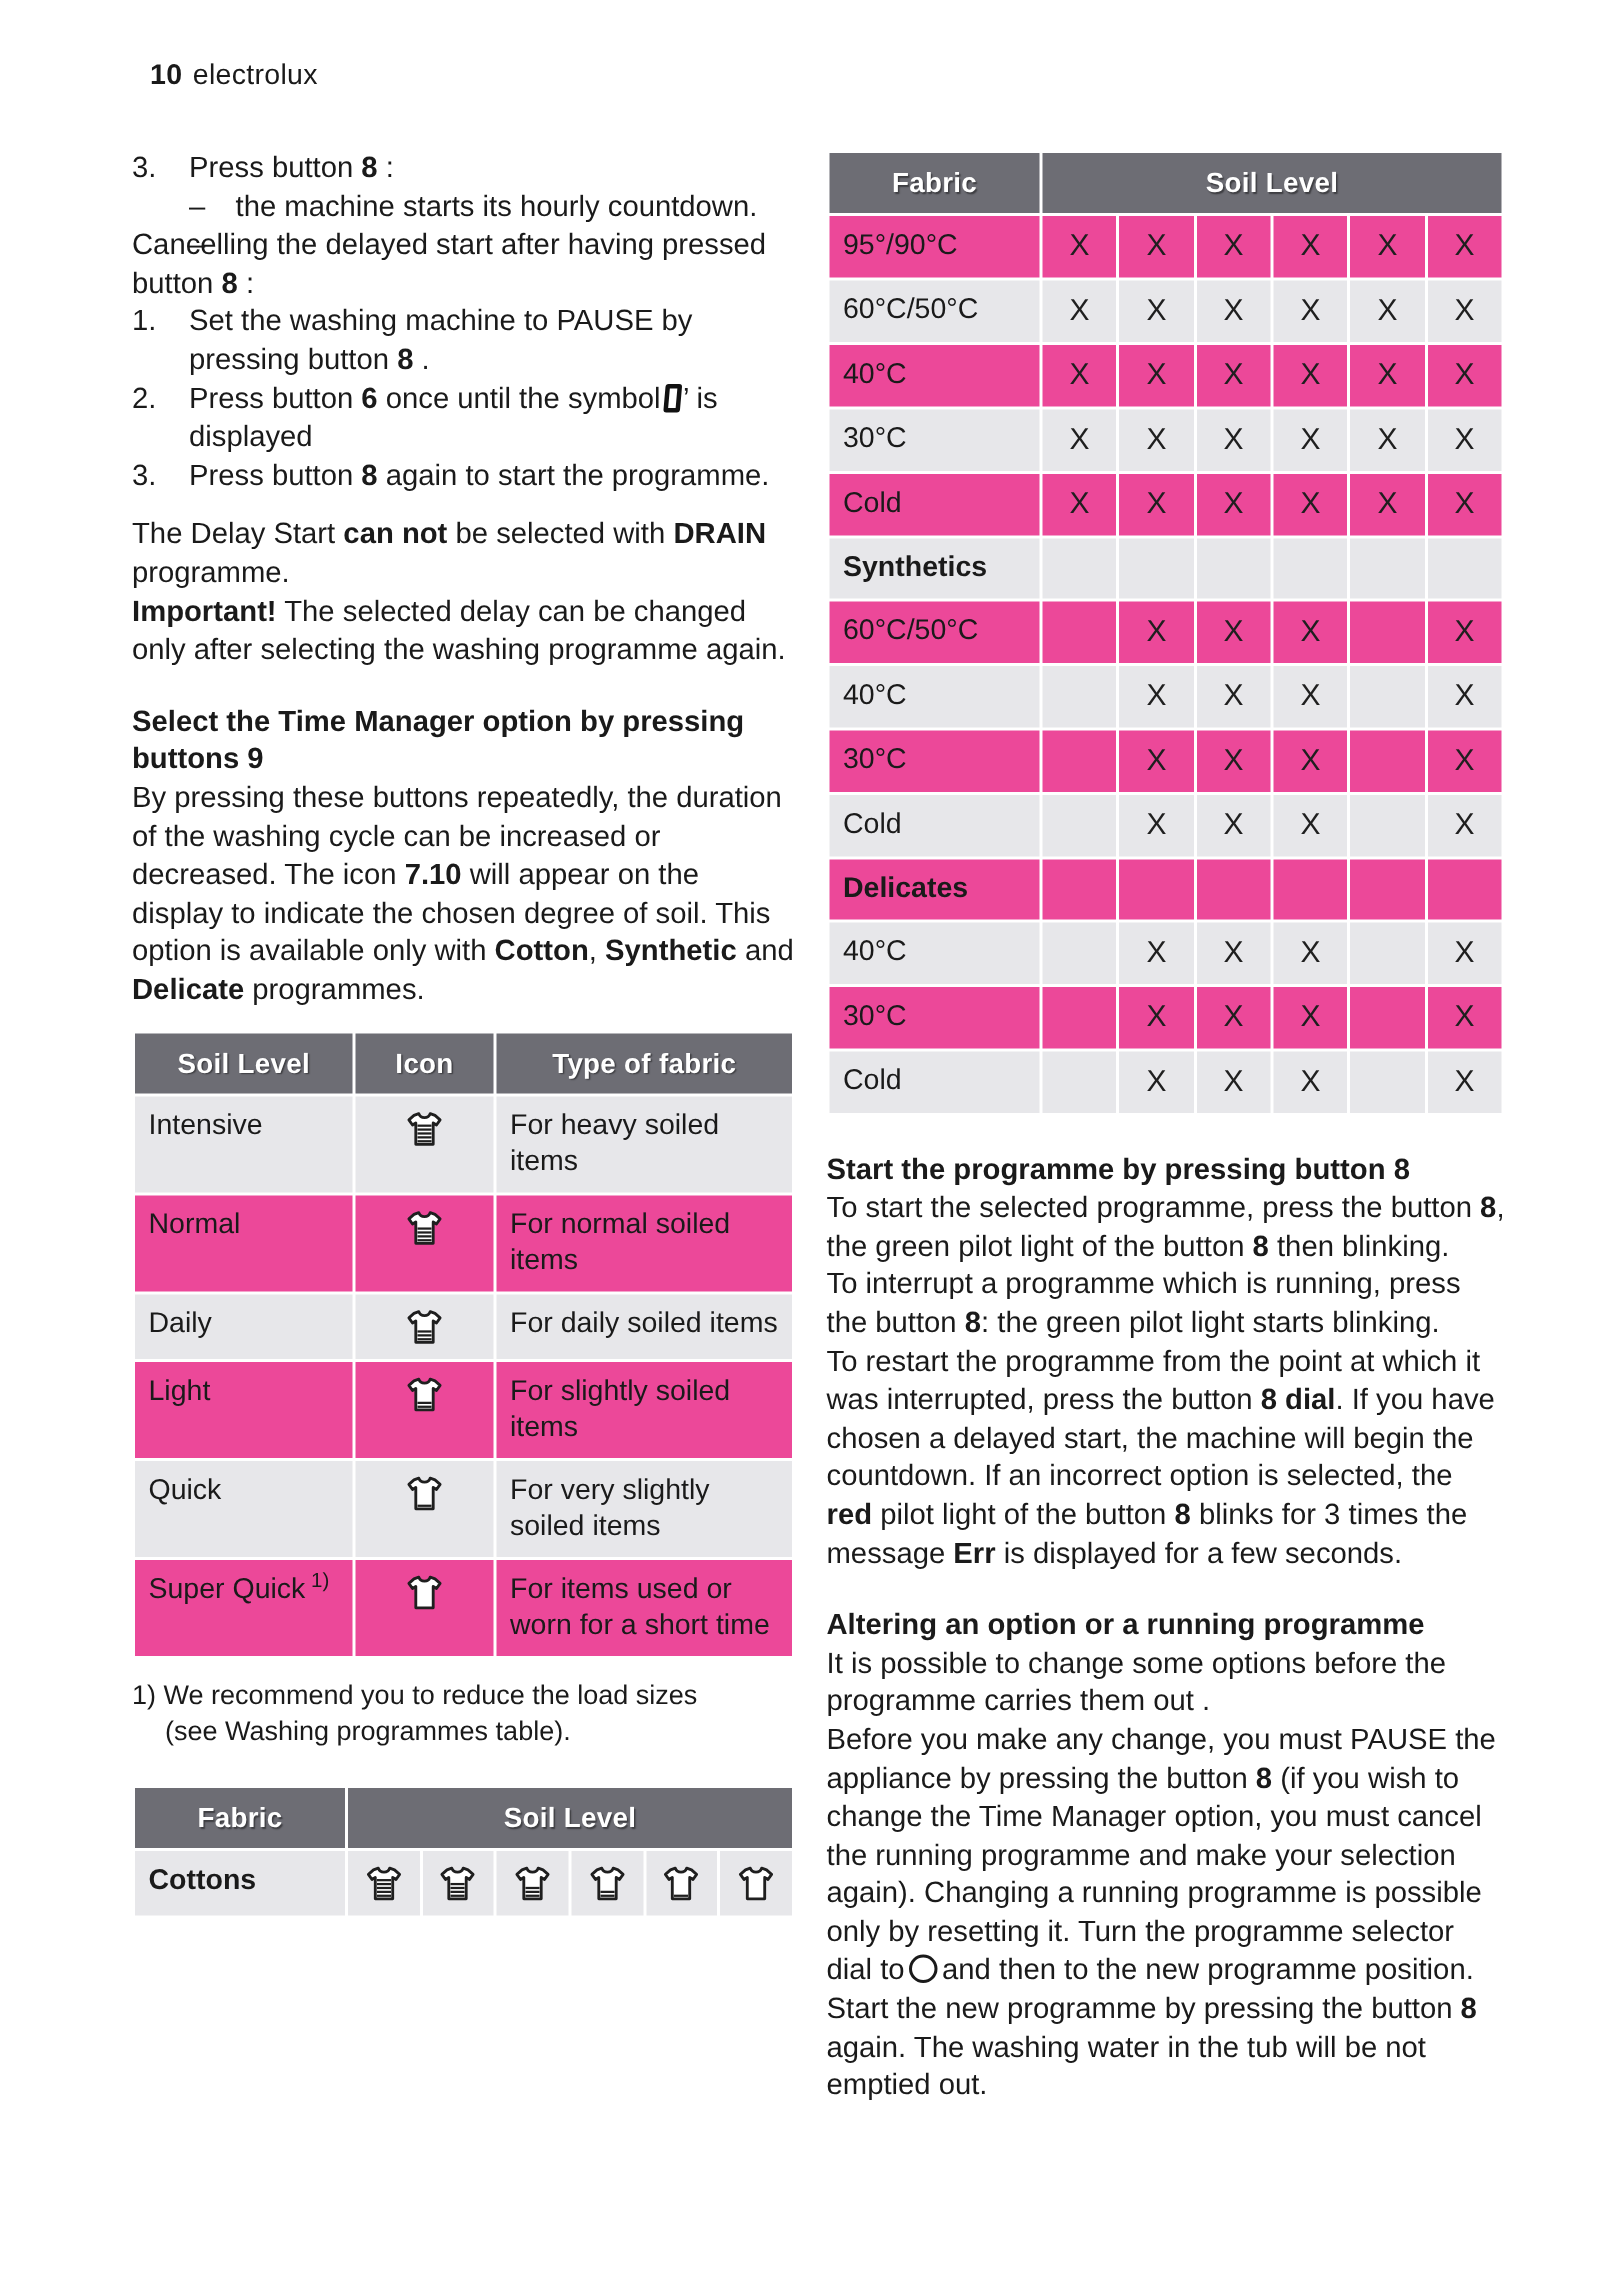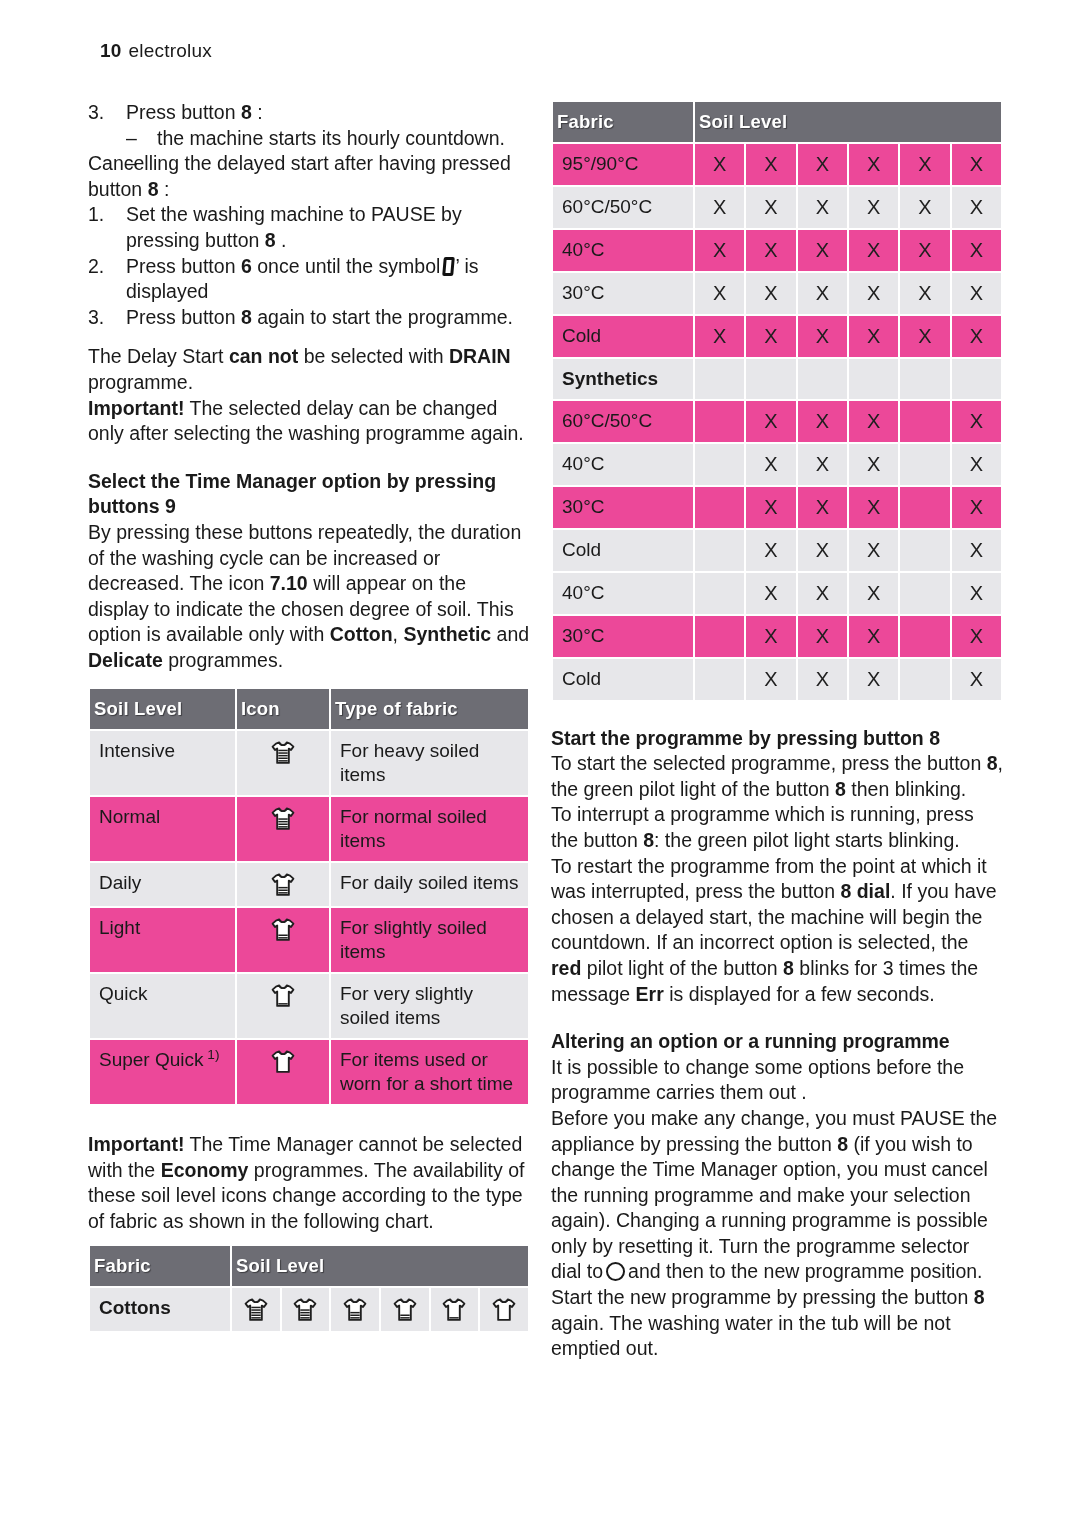--- a/index.html
+++ b/index.html
@@ -121,21 +121,21 @@
     border-collapse: separate;
     border-spacing: 2px;
     width: 100%;
     table-layout: fixed;
   }
   th {
     background: #6d6d74;
     color: #ffffff;
     font-size: 18.5px;
     font-weight: bold;
-    text-align: left;
+    text-align: center;
     padding: 7px 4px;
     letter-spacing: 0.2px;
     text-shadow: 1px 1px 1px rgba(0,0,0,.45);
   }
   td {
     font-size: 19px;
     padding: 8px 9px;
     vertical-align: top;
     line-height: 24px;
   }
@@ -317,29 +317,28 @@
                     <path d="M9.2 3.4 L6.0 4.6 L2.6 7.6 L5.0 11.0 L7.2 9.6 L7.2 23.9 L18.8 23.9 L18.8 9.6 L21.0 11.0 L23.4 7.6 L20.0 4.6 L16.8 3.4 C16.2 5.3 14.8 6.1 13.0 6.1 C11.2 6.1 9.8 5.3 9.2 3.4 Z" fill="#ffffff" stroke="#1f1f1f" stroke-width="1.9" stroke-linejoin="round"></path>
                   </svg></span></td>
               <td>For items used or worn for a short time</td>
             </tr>
           </tbody>
       </table>
     </div>
 
     <div style="height:12px"></div>
 
+    <p class="footnote">
+      <span>1)</span>
+      <span>We recommend you to reduce the load sizes</span>
+      <span class="ind">(see Washing programmes table).</span>
+    </p>
 
     <div class="gap"></div>
 
-    <p>
-      <b>Important!</b>
-      <span>The Time Manager cannot be selected with the</span>
-      <b>Economy</b>
-      <span>programmes. The availability of these soil level icons change according to the type of fabric as shown in the following chart.</span>
-    </p>
 
     <div style="height:10px"></div>
 
     <div class="tbl-wrap">
       <table>
         <colgroup>
             <col style="width:140px">
             <col>
             <col>
             <col>
@@ -499,20 +498,29 @@
             </tr>
             <tr class="lite">
               <td>Cold</td>
               <td class="center">&nbsp;</td>
               <td class="center"><span class="xmark">X</span></td>
               <td class="center"><span class="xmark">X</span></td>
               <td class="center"><span class="xmark">X</span></td>
               <td class="center">&nbsp;</td>
               <td class="center"><span class="xmark">X</span></td>
             </tr>
+            <tr class="dark">
+              <td class="grp">Delicates</td>
+              <td class="center">&nbsp;</td>
+              <td class="center">&nbsp;</td>
+              <td class="center">&nbsp;</td>
+              <td class="center">&nbsp;</td>
+              <td class="center">&nbsp;</td>
+              <td class="center">&nbsp;</td>
+            </tr>
             <tr class="lite">
               <td>40°C</td>
               <td class="center">&nbsp;</td>
               <td class="center"><span class="xmark">X</span></td>
               <td class="center"><span class="xmark">X</span></td>
               <td class="center"><span class="xmark">X</span></td>
               <td class="center">&nbsp;</td>
               <td class="center"><span class="xmark">X</span></td>
             </tr>
             <tr class="dark">

